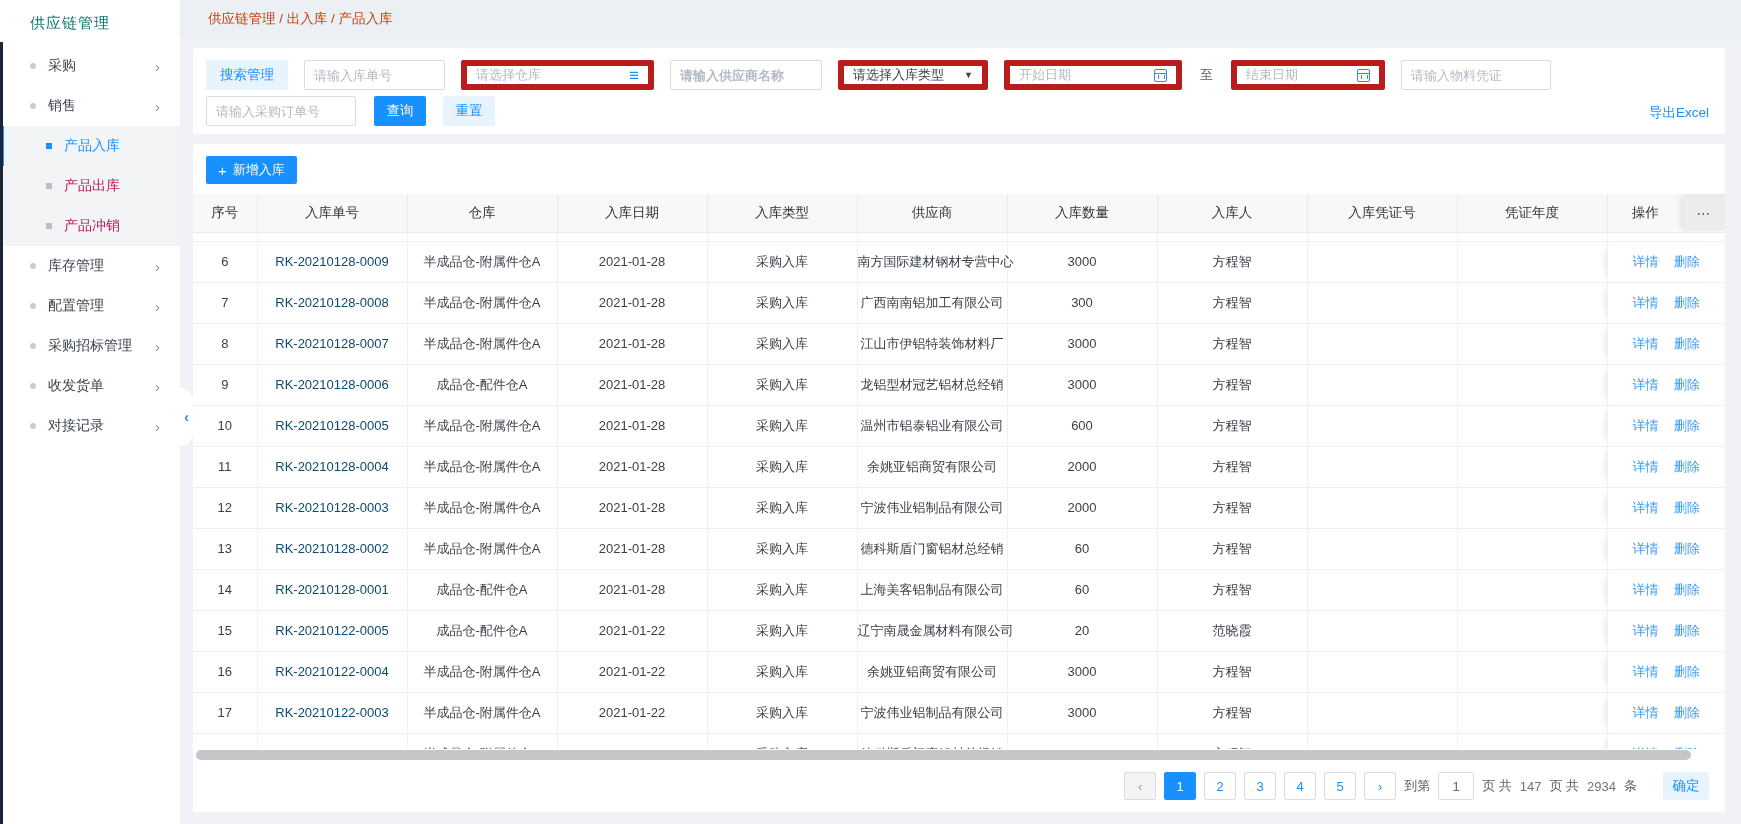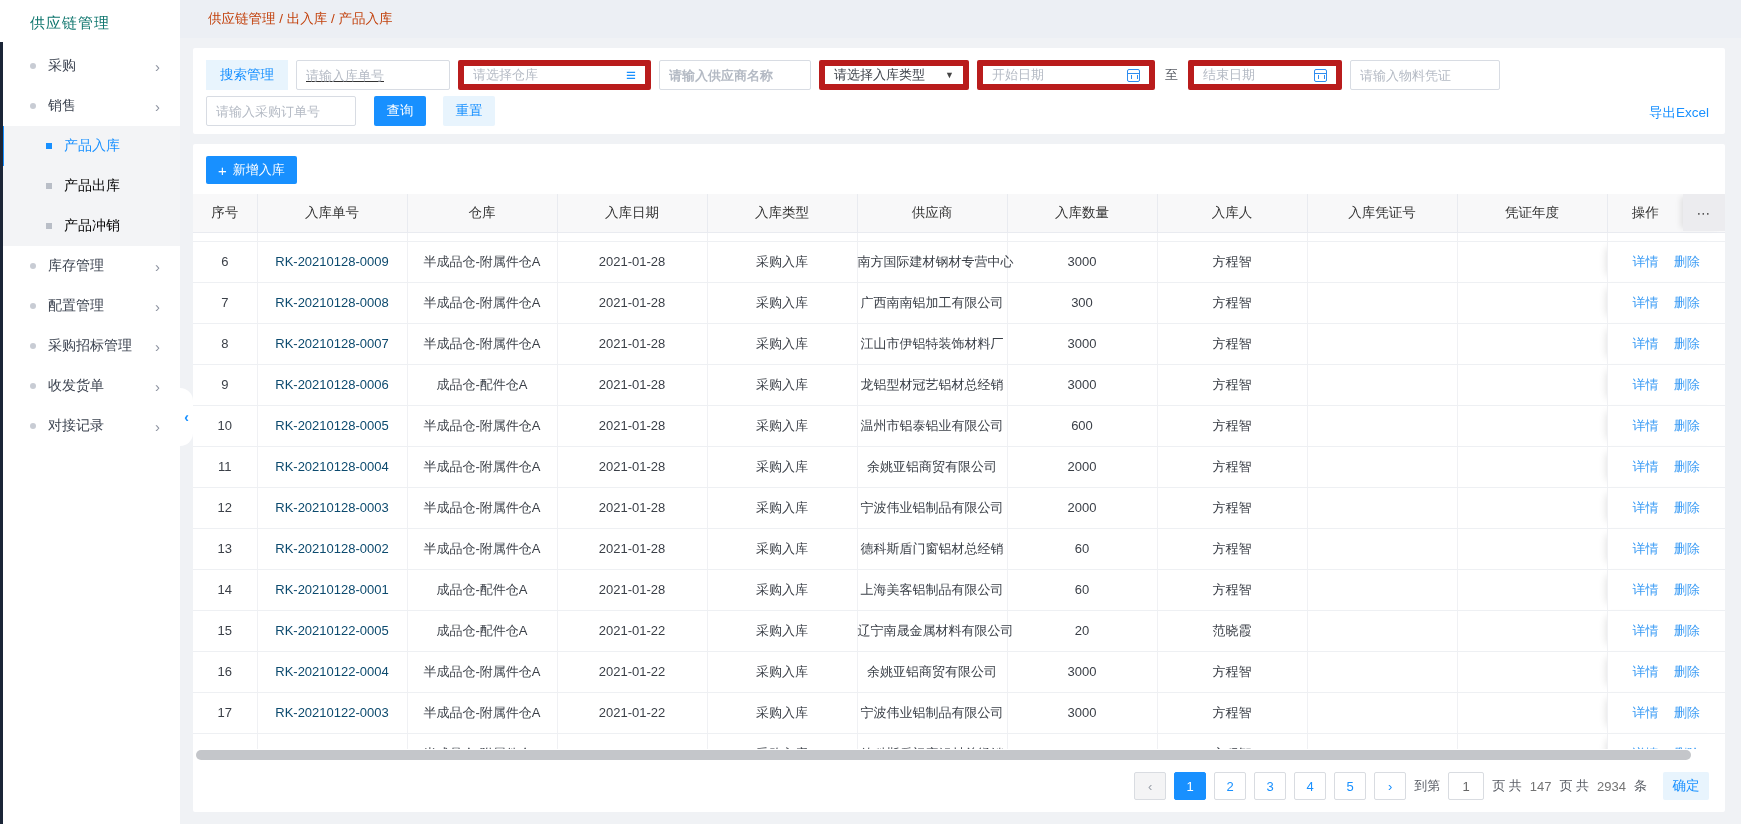--- a/index.html
+++ b/index.html
@@ -8,36 +8,36 @@
 
   
   .sidebar{position:absolute;left:0;top:0;bottom:0;width:180px;background:#fff;z-index:3}
   .dark-edge{position:absolute;left:0;top:42px;bottom:0;width:3px;background:#1b2537}
   .side-title{height:46px;line-height:46px;padding-left:30px;font-size:15px;color:#0f766e;letter-spacing:1px}
   .mi{height:40px;display:flex;align-items:center;padding:0 20px 0 30px;font-size:14px;color:#3c4350;cursor:pointer;position:relative;background:#fff}
   .dot{width:6px;height:6px;border-radius:50%;background:#c8ccd4;margin-right:12px;flex:none}
   .chev{margin-left:auto;color:#8d93a0;font-size:15px;line-height:1}
   .chev.down{transform:rotate(90deg)}
   .submenu{background:#f3f4f6}
-  .smi{height:40px;display:flex;align-items:center;padding-left:46px;font-size:14px;color:#000000;position:relative;cursor:pointer}
+  .smi{height:40px;display:flex;align-items:center;padding-left:46px;font-size:14px;color:#be185d;position:relative;cursor:pointer}
   .sq{width:6px;height:6px;background:#b9bec7;margin-right:12px;flex:none}
   .smi.active{color:#1890ff}
   .smi.active .sq{background:#1890ff}
   .smi.active::before{content:"";position:absolute;left:0;top:0;bottom:0;width:4px;background:#1890ff}
 
   
   .main{position:absolute;left:180px;right:0;top:0;bottom:0}
   .crumbbar{position:absolute;left:0;right:0;top:0;height:38px;background:#eceff4;display:flex;align-items:center;padding-left:28px;color:#c2410c;font-size:13.5px}
   .collapse-tab{position:absolute;left:0;top:388px;width:13px;height:58px;background:#fff;border-radius:0 30px 30px 0;display:flex;align-items:center;justify-content:center;color:#1890ff;font-weight:bold;font-size:14px;cursor:pointer;z-index:2}
 
   .card{position:absolute;background:#fff;border-radius:2px}
   .filter-card{left:13px;width:1532px;top:48px;height:86px}
   .table-card{left:13px;width:1532px;top:144px;bottom:12px}
 
-  .frow1{position:absolute;left:13px;top:12px;display:flex;align-items:center;gap:8px}
+  .frow1{position:absolute;left:13px;top:12px;display:flex;align-items:center;gap:16px}
   .frow2{position:absolute;left:13px;top:48px;display:flex;align-items:center}
   .chip{height:30px;width:82px;display:flex;align-items:center;justify-content:center;background:#e8f4fd;color:#1890ff;font-size:13.5px;cursor:pointer;flex:none}
   input.f{height:30px;border:1px solid #d8dce3;border-radius:2px;padding:0 9px;font-size:13px;color:#333;outline:none}
   input.f::placeholder{color:#b4bac4}
   .sel{height:30px;border:6px solid #b91c1c;border-radius:2px;display:flex;align-items:center;justify-content:space-between;padding:0 9px;cursor:pointer;flex:none;background:#fff}
   .ph{color:#b4bac4}
   .dk{color:#3a3f47}
   .ham{color:#1890ff;font-size:17px;font-weight:bold;line-height:1}
   .selarrow{color:#444;font-size:9px}
   .cal{width:13px;height:13px;border:1px solid #2d8cf0;border-radius:2px;position:relative;flex:none}
@@ -65,21 +65,21 @@
   td.op{box-shadow:-7px 0 8px -7px rgba(0,0,0,.14)}
 
   .hscroll{position:absolute;left:3px;top:606px;width:1495px;height:10px;background:#c4c6ca;border-radius:5px;cursor:pointer}
 
   .pager{position:absolute;right:16px;bottom:12px;display:flex;align-items:center;gap:8px;font-size:13px;color:#5a5e66}
   .pbtn{min-width:32px;height:28px;border:1px solid #d9dce1;border-radius:2px;background:#fff;color:#1890ff;display:flex;align-items:center;justify-content:center;cursor:pointer}
   .pbtn.prev{background:#f4f4f5;color:#9da2ab}
   .pbtn.active{background:#1890ff;border-color:#1890ff;color:#fff}
   .goto-input{width:36px;height:28px;border:1px solid #d9dce1;border-radius:2px;text-align:center;color:#666;outline:none;font-size:13px}
   .blue{color:#737373}
-  .btn-confirm{width:46px;height:28px;background:#e8f4fd;color:#1890ff;border:none;border-radius:2px;font-size:13.5px;cursor:pointer;margin-left:8px}
+  .btn-confirm{width:46px;height:28px;background:#e8f4fd;color:#1890ff;border:none;border-radius:2px;font-size:13.5px;cursor:pointer;margin-left:18px}
 </style>
 </head>
 <body>
 
 <aside class="sidebar">
   <div class="side-title">供应链管理</div>
   <nav>
     <div>
 
         <div class="mi">
@@ -151,21 +151,21 @@
 
   <div class="crumbbar">供应链管理 / 出入库 / 产品入库</div>
 
   <div class="collapse-tab">
     <span>‹</span>
   </div>
 
   <div class="card filter-card">
     <div class="frow1">
       <div class="chip">搜索管理</div>
-      <input class="f" style="width: 154px; text-decoration: underline;" placeholder="请输入库单号">
+      <input class="f" style="width: 141px;" placeholder="请输入库单号">
       <div class="sel" style="width:193px">
         <span class="ph">请选择仓库</span>
         <span class="ham">≡</span>
       </div>
       <input class="f" style="width: 152px; font-weight: bold;" placeholder="请输入供应商名称">
       <div class="sel" style="width:150px">
         <span class="dk">请选择入库类型</span>
         <span class="selarrow">▼</span>
       </div>
       <div class="sel" style="width:178px">

